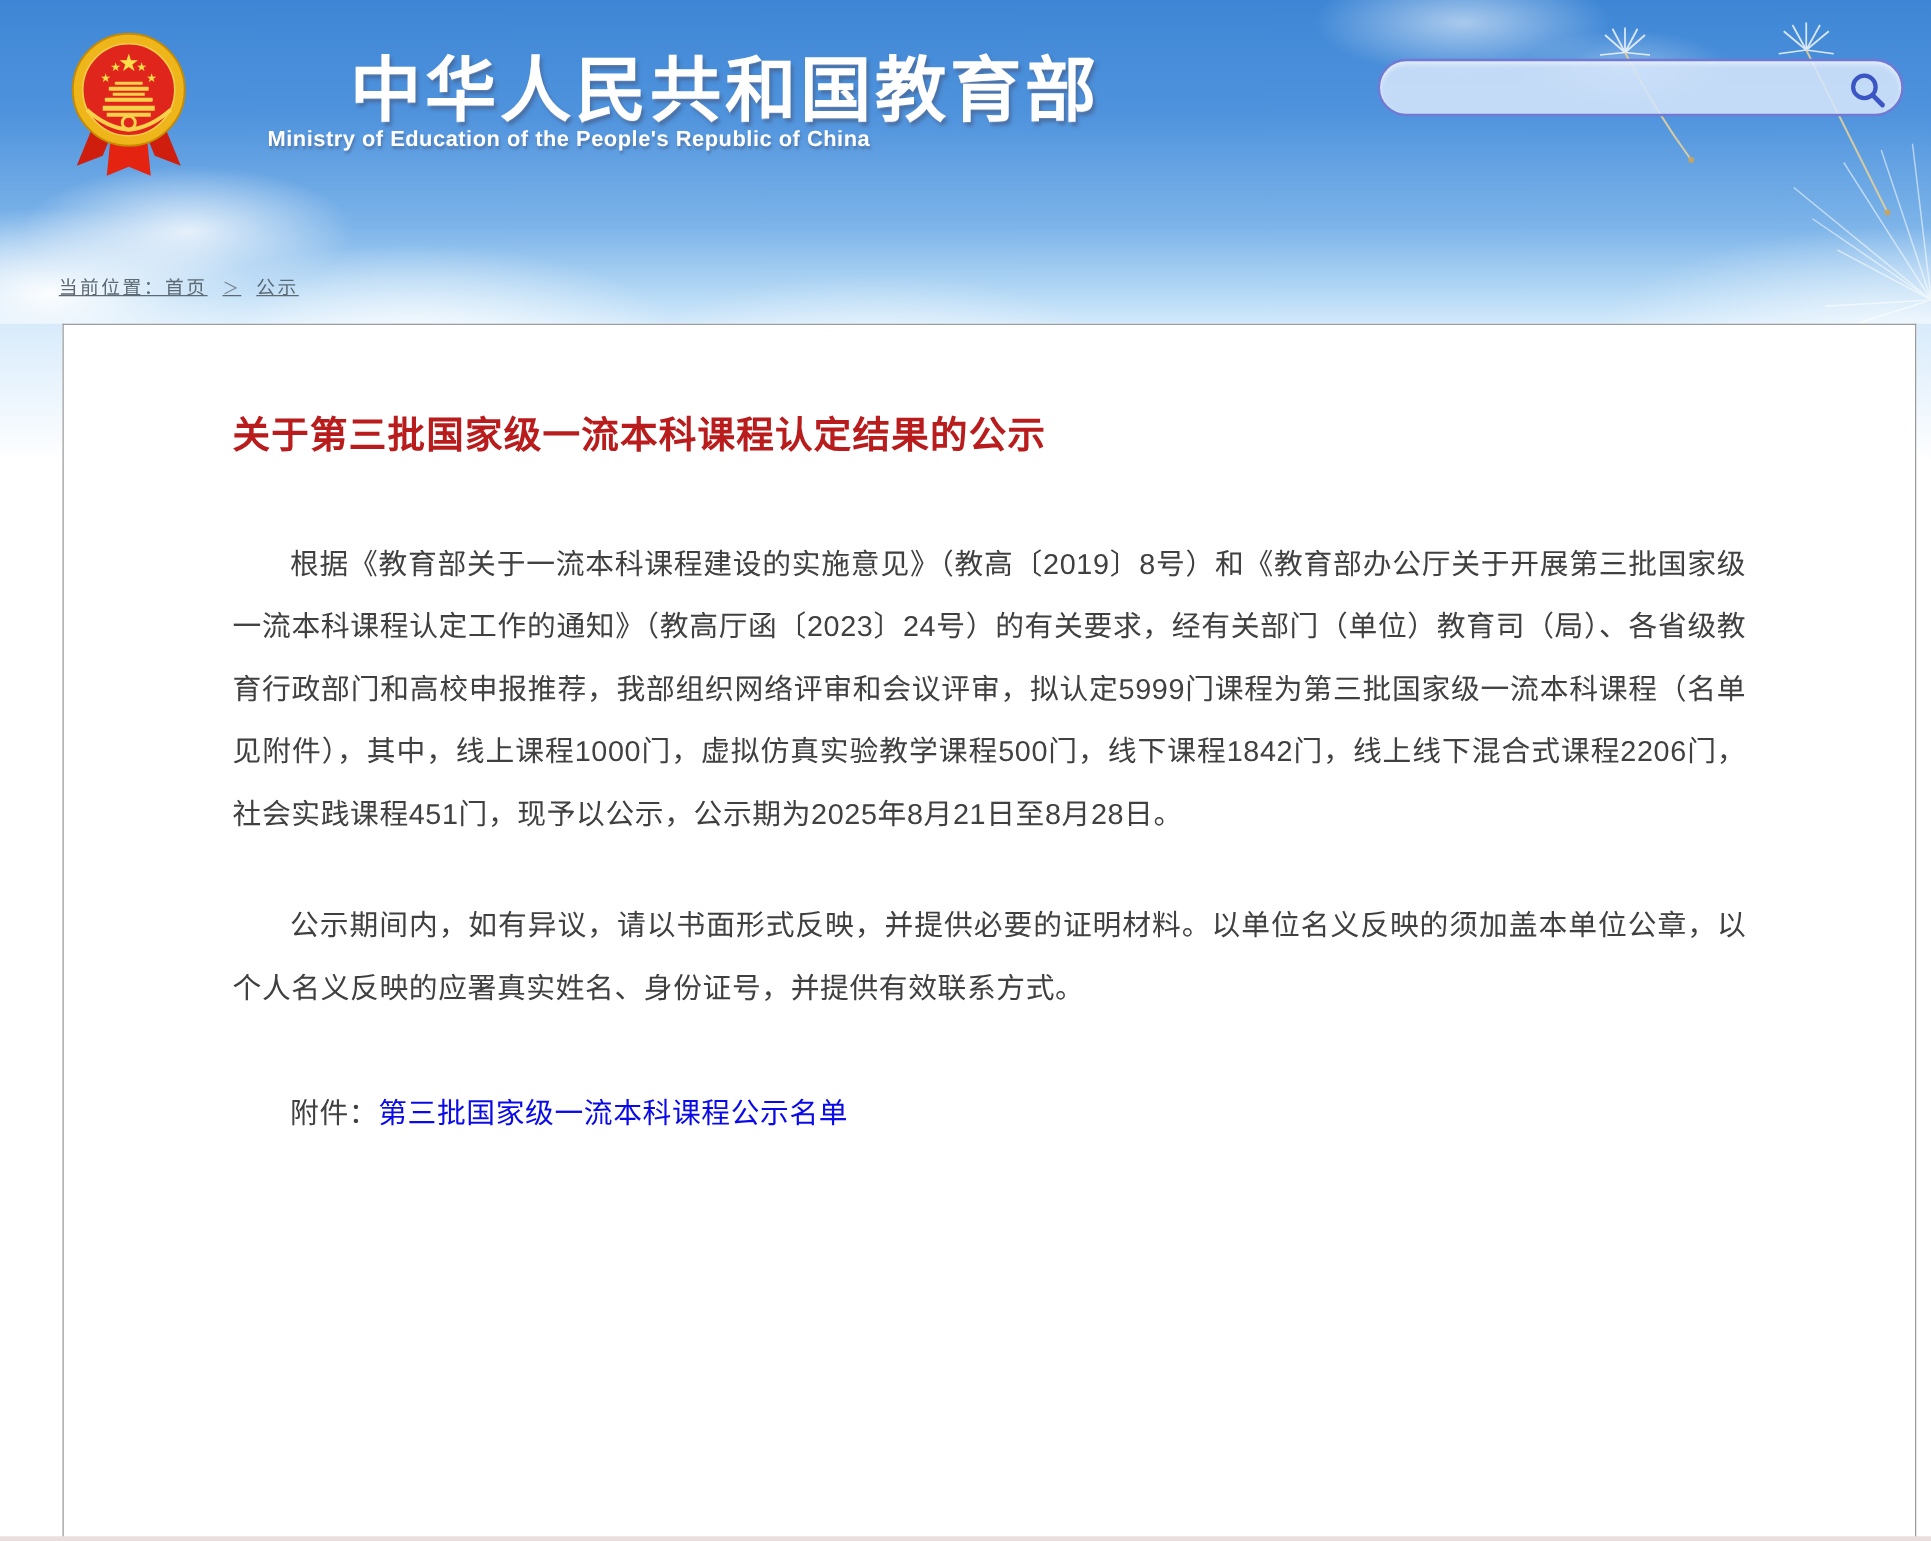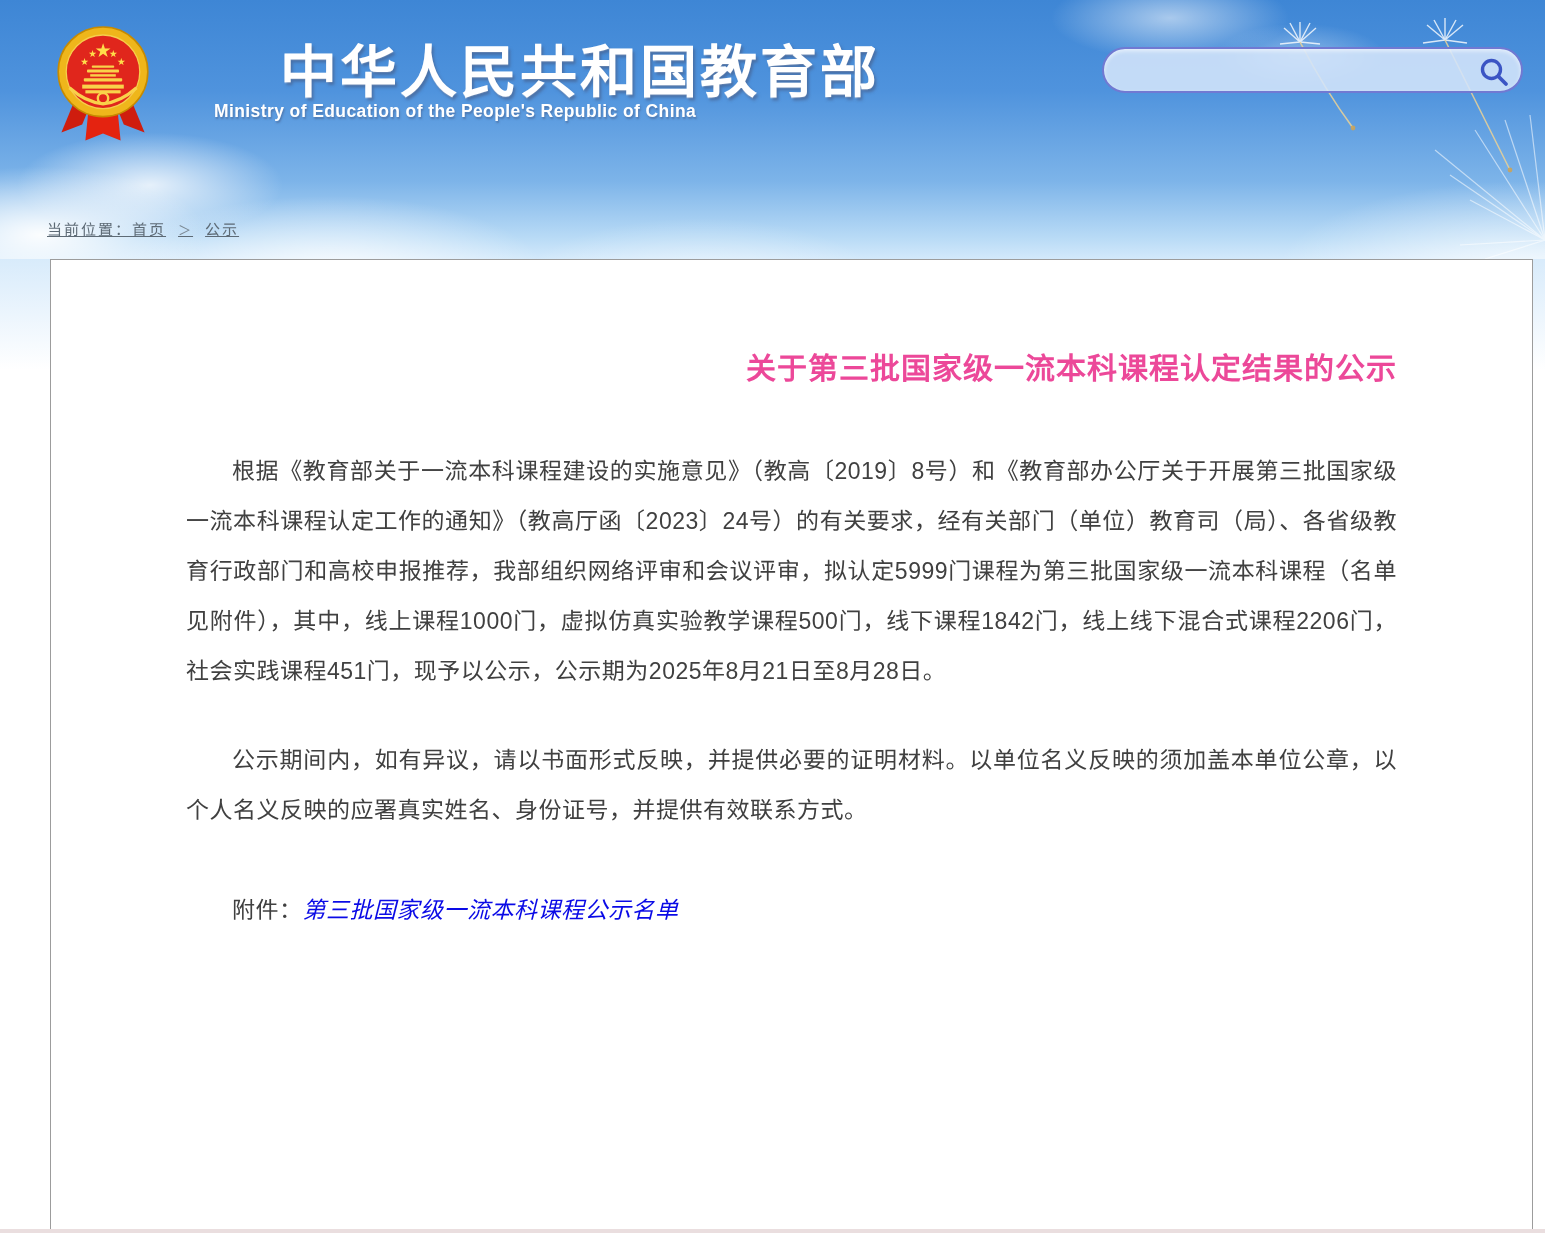--- a/index.html
+++ b/index.html
@@ -68,32 +68,32 @@
   .breadcrumb a { color:#5d6a75; text-decoration:none; cursor:pointer; }
   .breadcrumb .sep { margin:0 12px; color:#7b8893; font-size:13px; }
 
   
   .panel {
     position:absolute; left:50px; top:259px; width:1483px; height:975px;
     background:#ffffff; border:1px solid #9c9c9c; border-bottom:none;
     padding:0 135px;
   }
   .article-title {
-    margin-top:88px; text-align:right;
-    font-size:30px; line-height:42px; font-weight:bold; color:#ec4899; letter-spacing:1px;
+    margin-top:68px; text-align:left;
+    font-size:30px; line-height:42px; font-weight:bold; color:#b91c1c; letter-spacing:1px;
   }
   .body-text {
     font-size:23px; line-height:50px; color:#404040;
     text-align:justify; letter-spacing:.5px;
   }
   .indent { text-indent:2em; }
   .p-first   { margin-top:56px; }
   .p-second  { margin-top:39px; }
   .p-contact { margin-top:50px; }
-  .att-link { color:#0a0ae6; text-decoration:none; cursor:pointer;font-style:italic; }
+  .att-link { color:#0a0ae6; text-decoration:none; cursor:pointer; }
 
   
   .footer-line {
     position:absolute; left:0; bottom:0; width:1545px; height:4px;
     background:#eadedf;
   }
 </style>
 </head>
 <body>
 

